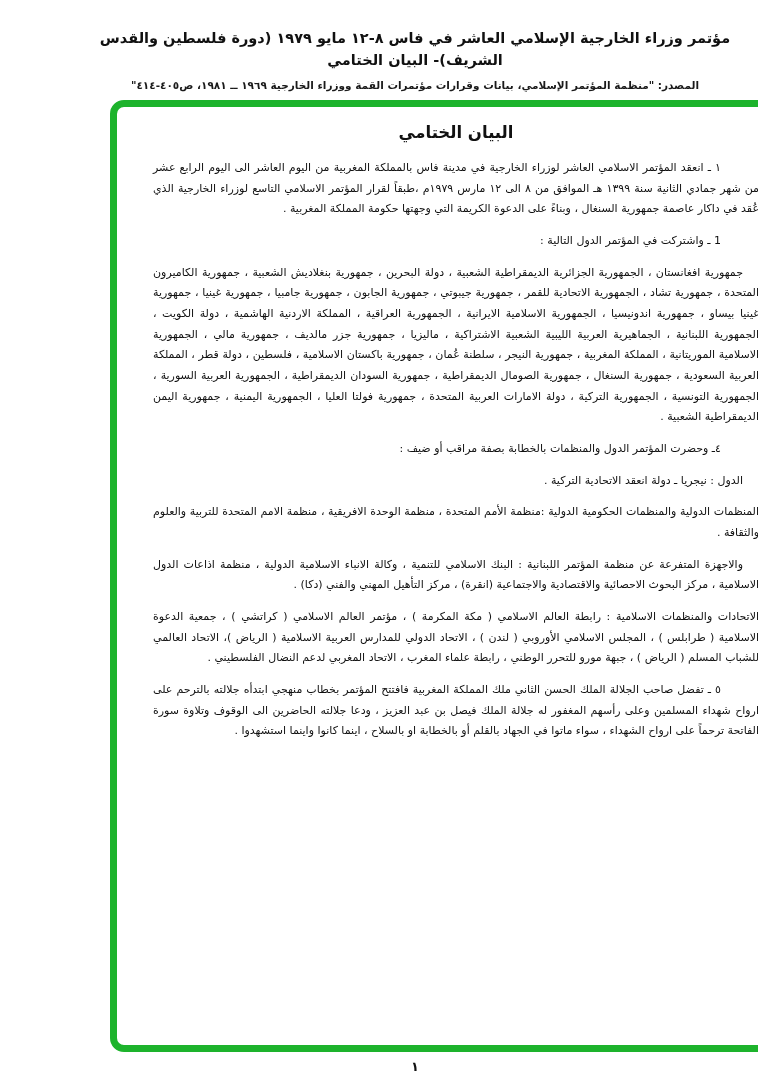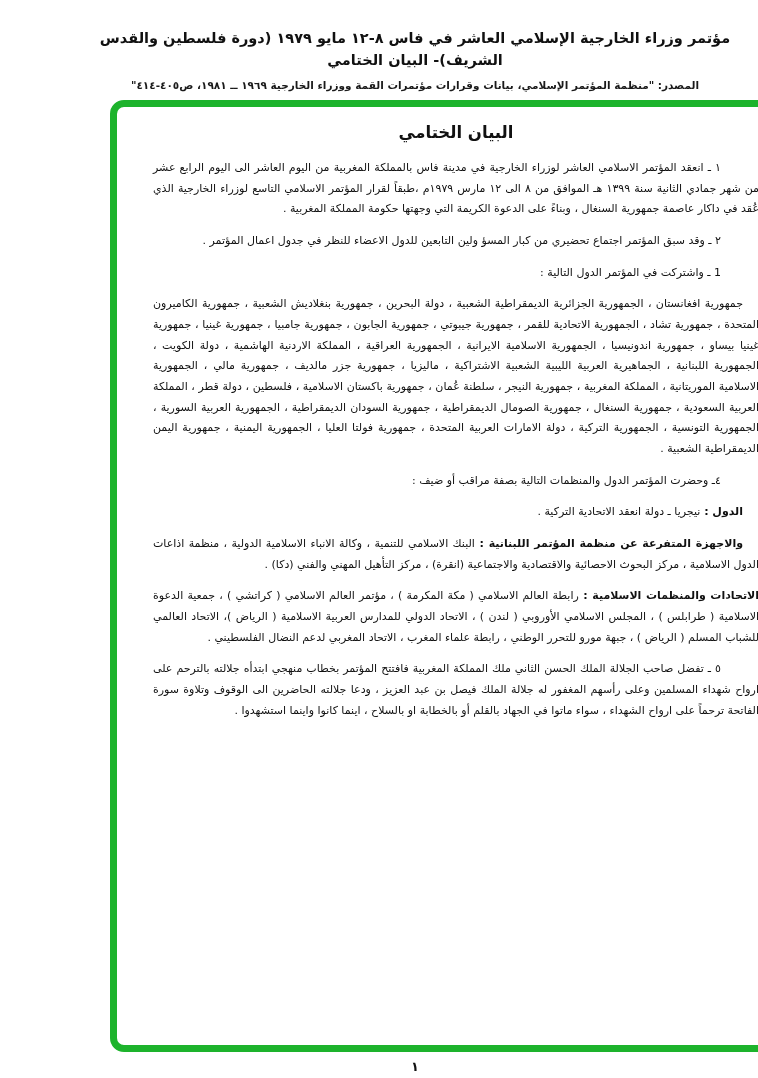--- a/index.html
+++ b/index.html
@@ -51,21 +51,21 @@
     margin: 4px 0 16px 0;
   }
   .statement-box p {
     font-size: 11px;
     line-height: 1.88;
     text-align: justify;
     margin: 0 0 11px 0;
   }
   .statement-box p.indent { text-indent: 38px; }
   .statement-box p.indent-sm { text-indent: 16px; }
-  .statement-box p .lead { font-weight: bold; margin-top: 40px; }
+  .statement-box p .lead { font-weight: normal; margin-top: 40px; }
   .page-number {
     position: absolute;
     bottom: 4px; left: 0; right: 0;
     text-align: center;
     font-size: 13px;
     font-weight: bold;
   }
 </style>
 </head>
 <body>
@@ -75,30 +75,30 @@
   <div class="page-header">
     <h1 class="header-title">مؤتمر وزراء الخارجية الإسلامي العاشر في فاس ٨-١٢ مايو ١٩٧٩ (دورة فلسطين والقدس الشريف)- البيان الختامي</h1>
     <div class="header-source">المصدر: "منظمة المؤتمر الإسلامي، بيانات وقرارات مؤتمرات القمة ووزراء الخارجية ١٩٦٩ ــ ١٩٨١، ص٤٠٥-٤١٤"</div>
   </div>
 
   <div class="statement-box" style="border-color: rgb(29, 179, 44);">
     <h2 class="statement-title">البيان الختامي</h2>
 
     <p class="indent"><span>١ ـ انعقد المؤتمر الاسلامي العاشر لوزراء الخارجية في مدينة فاس بالمملكة المغربية من اليوم العاشر الى اليوم الرابع عشر من شهر جمادي الثانية سنة ١٣٩٩ هـ الموافق من ٨ الى ١٢ مارس ١٩٧٩م ،طبقاً لقرار المؤتمر الاسلامي التاسع لوزراء الخارجية الذي عُقد في داكار عاصمة جمهورية السنغال ، وبناءً على الدعوة الكريمة التي وجهتها حكومة المملكة المغربية .</span></p>
 
-    <p class="indent"><span>٢ ـ وقد سبق المؤتمر اجتماع تحضيري من كبار المسؤ ولين التابعين للدول الاعضاء للنظر في جدول اعمال المؤتمر .</span></p>
 
     <p class="indent"><span>1 ـ واشتركت في المؤتمر الدول التالية :</span></p>
 
     <p class="indent-sm"><span>جمهورية افغانستان ، الجمهورية الجزائرية الديمقراطية الشعبية ، دولة البحرين ، جمهورية بنغلاديش الشعبية ، جمهورية الكاميرون المتحدة ، جمهورية تشاد ، الجمهورية الاتحادية للقمر ، جمهورية جيبوتي ، جمهورية الجابون ، جمهورية جامبيا ، جمهورية غينيا ، جمهورية غينيا بيساو ، جمهورية اندونيسيا ، الجمهورية الاسلامية الايرانية ، الجمهورية العراقية ، المملكة الاردنية الهاشمية ، دولة الكويت ، الجمهورية اللبنانية ، الجماهيرية العربية الليبية الشعبية الاشتراكية ، ماليزيا ، جمهورية جزر مالديف ، جمهورية مالي ، الجمهورية الاسلامية الموريتانية ، المملكة المغربية ، جمهورية النيجر ، سلطنة عُمان ، جمهورية باكستان الاسلامية ، فلسطين ، دولة قطر ، المملكة العربية السعودية ، جمهورية السنغال ، جمهورية الصومال الديمقراطية ، جمهورية السودان الديمقراطية ، الجمهورية العربية السورية ، الجمهورية التونسية ، الجمهورية التركية ، دولة الامارات العربية المتحدة ، جمهورية فولتا العليا ، الجمهورية اليمنية ، جمهورية اليمن الديمقراطية الشعبية .</span></p>
 
-    <p class="indent"><span>٤ـ وحضرت المؤتمر الدول والمنظمات التالية بصفة مراقب أو ضيف :</span></p>
+    <p class="indent"><span>٤ـ وحضرت المؤتمر الدول والمنظمات بالخطابة بصفة مراقب أو ضيف :</span></p>
 
     <p class="indent-sm"><span class="lead">الدول : </span><span>نيجريا ـ دولة انعقد الاتحادية التركية .</span></p>
 
+    <p><span class="lead">المنظمات الدولية والمنظمات الحكومية الدولية :</span><span>منظمة الأمم المتحدة ، منظمة الوحدة الافريقية ، منظمة الامم المتحدة للتربية والعلوم والثقافة .</span></p>
 
     <p class="indent-sm"><span class="lead">والاجهزة المتفرعة عن منظمة المؤتمر اللبنانية : </span><span>البنك الاسلامي للتنمية ، وكالة الانباء الاسلامية الدولية ، منظمة اذاعات الدول الاسلامية ، مركز البحوث الاحصائية والاقتصادية والاجتماعية (انقرة) ، مركز التأهيل المهني والفني (دكا) .</span></p>
 
     <p><span class="lead">الاتحادات والمنظمات الاسلامية : </span><span>رابطة العالم الاسلامي ( مكة المكرمة ) ، مؤتمر العالم الاسلامي ( كراتشي ) ، جمعية الدعوة الاسلامية ( طرابلس ) ، المجلس الاسلامي الأوروبي ( لندن ) ، الاتحاد الدولي للمدارس العربية الاسلامية ( الرياض )، الاتحاد العالمي للشباب المسلم ( الرياض ) ، جبهة مورو للتحرر الوطني ، رابطة علماء المغرب ، الاتحاد المغربي لدعم النضال الفلسطيني .</span></p>
 
     <p class="indent"><span>٥ ـ تفضل صاحب الجلالة الملك الحسن الثاني ملك المملكة المغربية فافتتح المؤتمر بخطاب منهجي ابتدأه جلالته بالترحم على ارواح شهداء المسلمين وعلى رأسهم المغفور له جلالة الملك فيصل بن عبد العزيز ، ودعا جلالته الحاضرين الى الوقوف وتلاوة سورة الفاتحة ترحماً على ارواح الشهداء ، سواء ماتوا في الجهاد بالقلم أو بالخطابة او بالسلاح ، اينما كانوا واينما استشهدوا .</span></p>
   </div>
 
   <div class="page-number">١</div>
 

